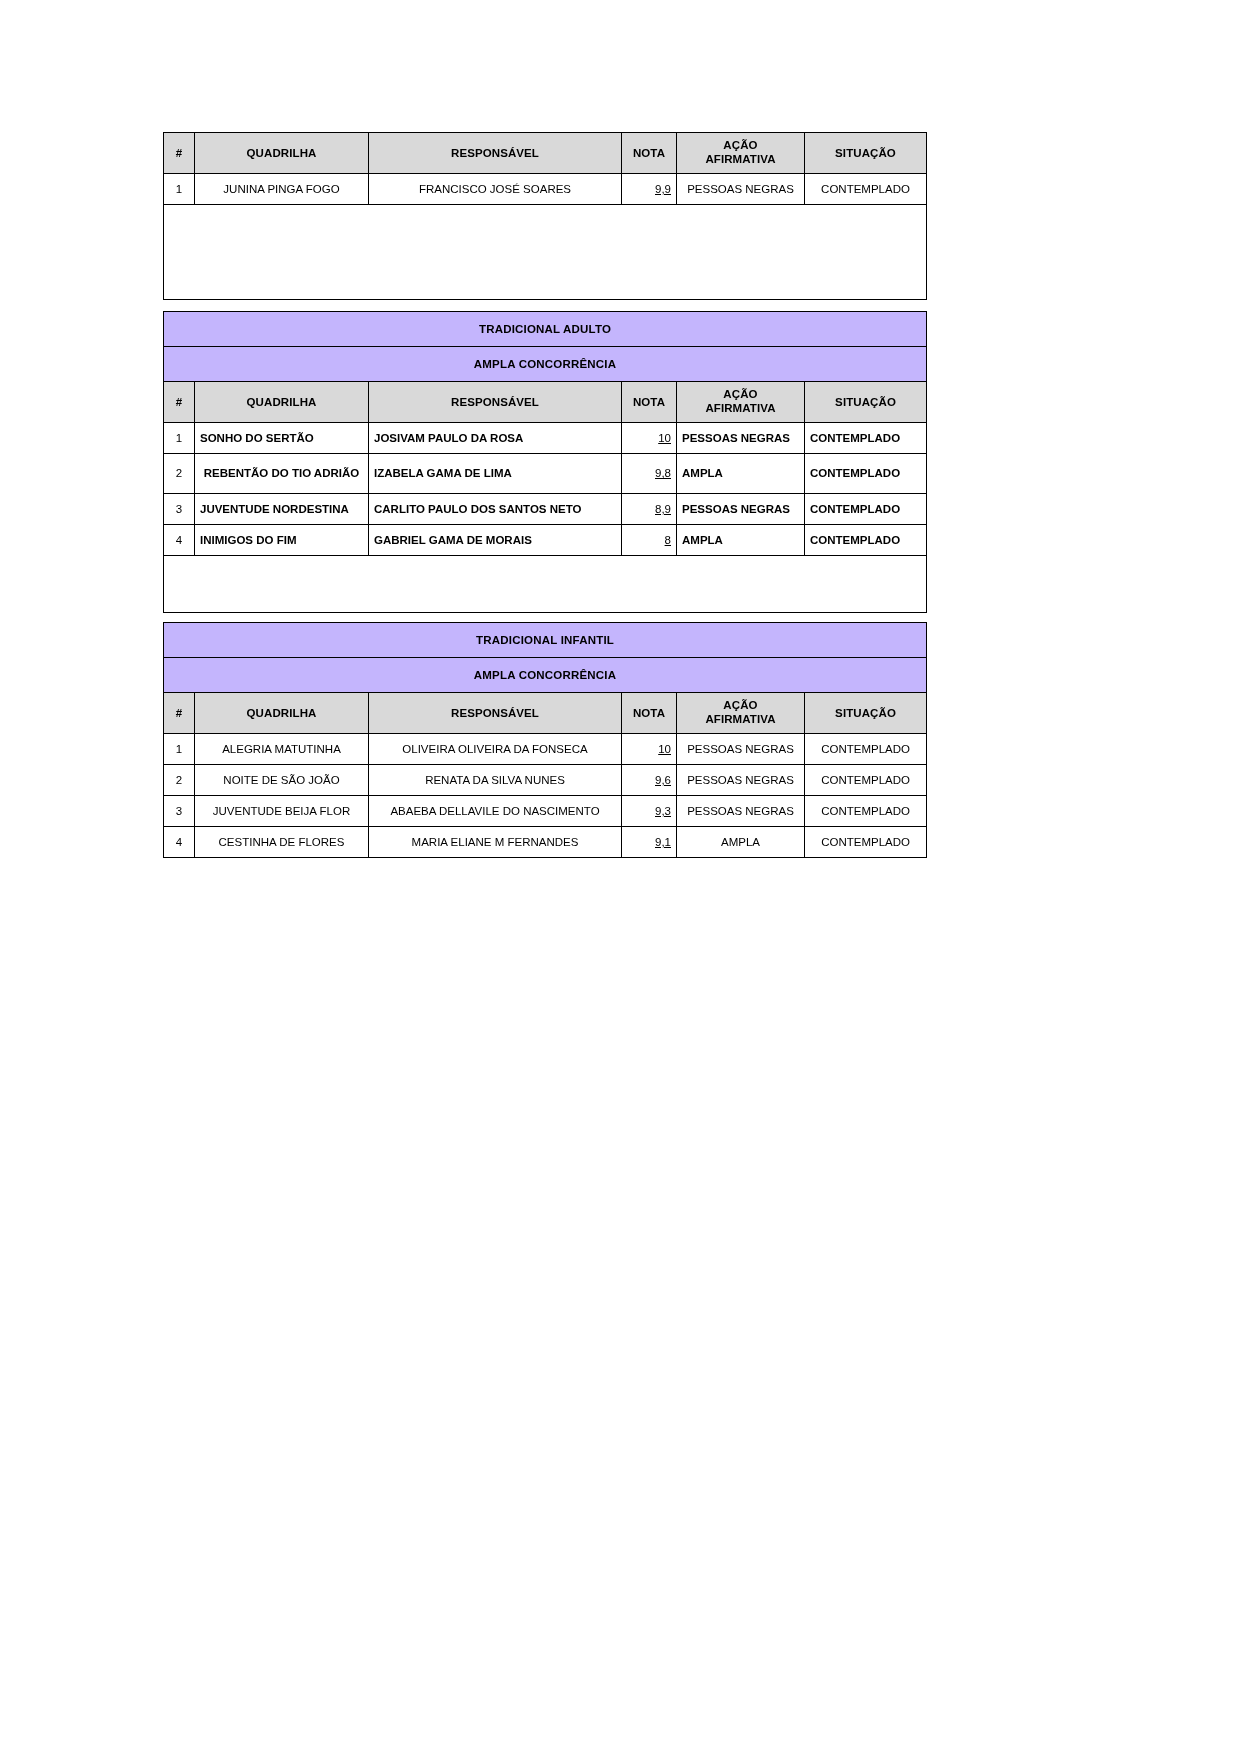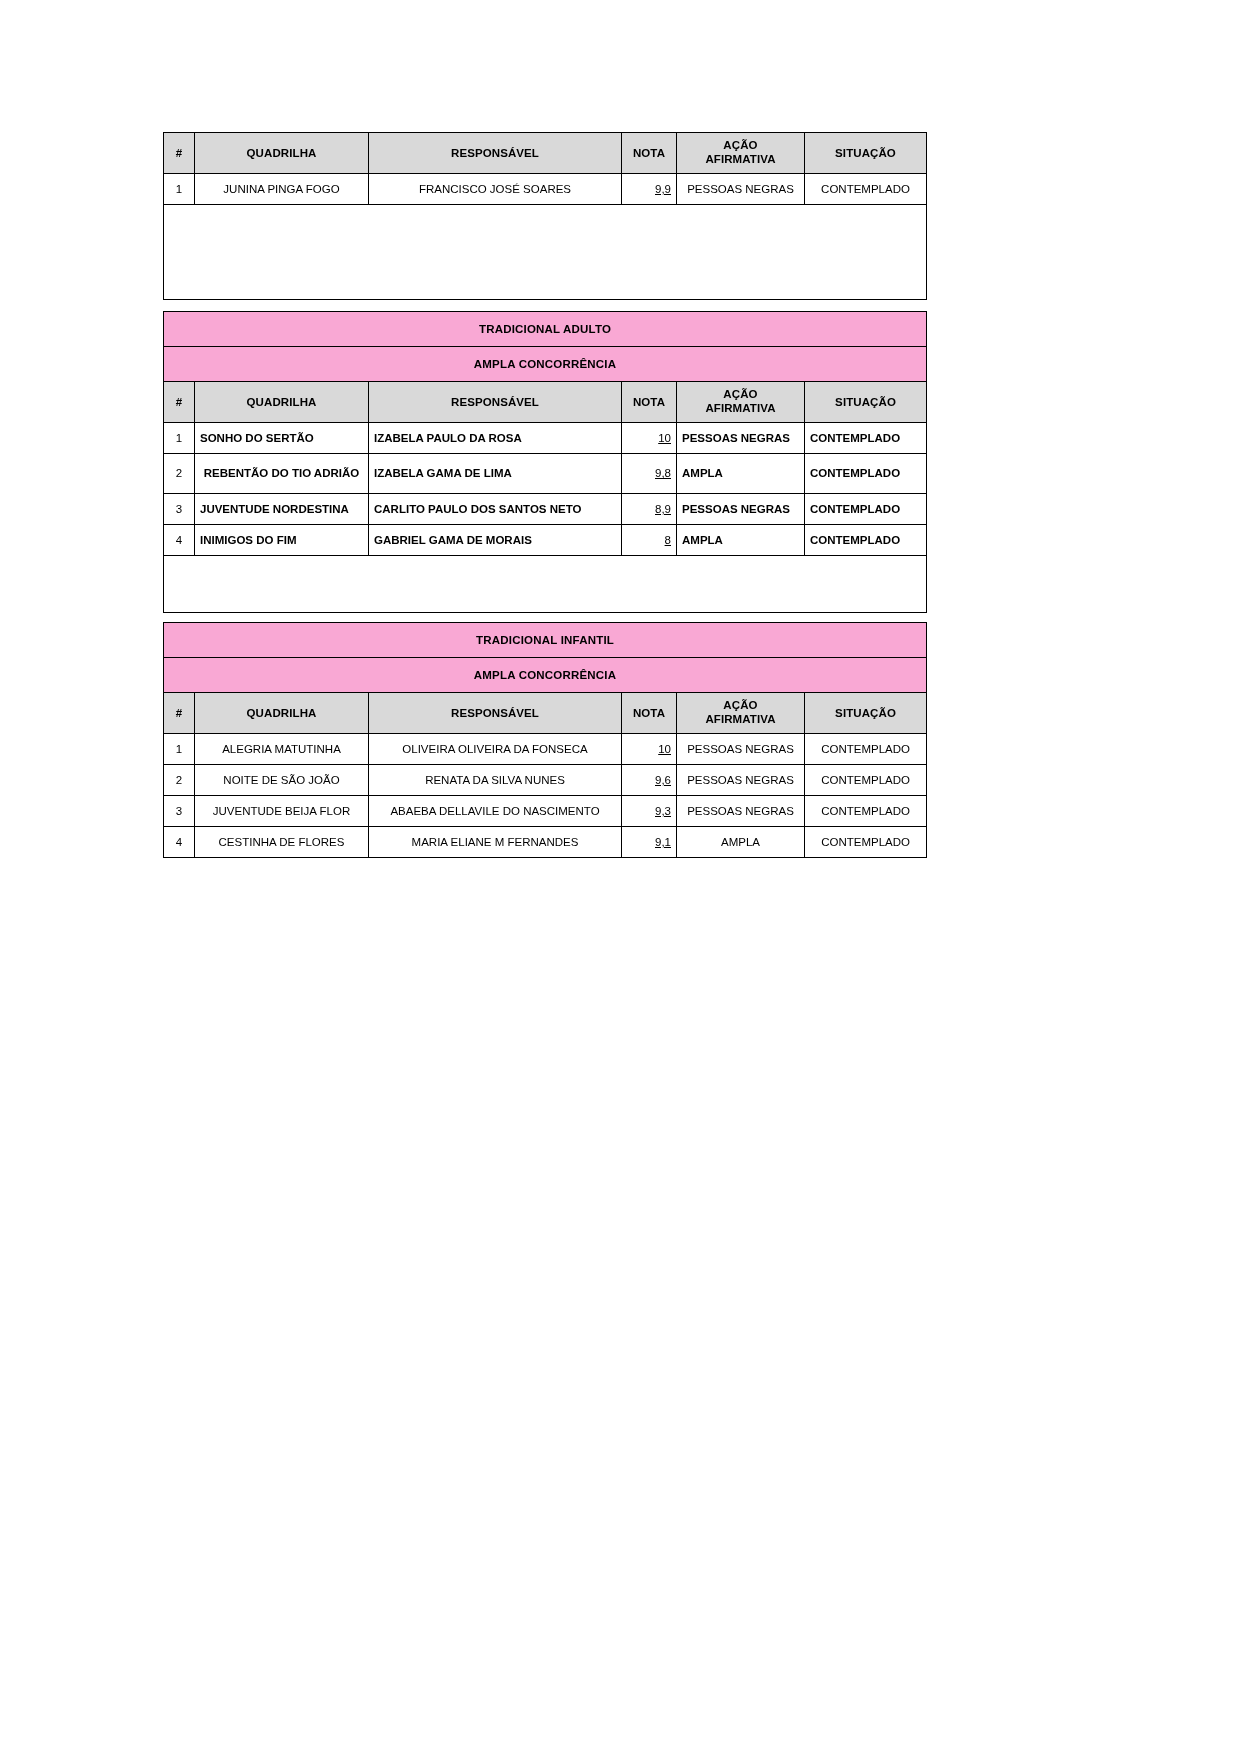--- a/index.html
+++ b/index.html
@@ -60,21 +60,21 @@
     font-size: 11px;
     letter-spacing: .1px;
     height: 34px;
   }
   .hdr td.two-line {
     line-height: 1.2;
     padding: 2px 7px;
   }
 
   .band td {
-    background: #f9a8d4;
+    background: #c4b5fd;
     font-weight: bold;
     text-align: center;
     font-size: 18.5px;
     height: 28px;
     letter-spacing: .2px;
   }
 
   .datarow td {
     height: 24px;
     background: #ffffff;
@@ -161,21 +161,21 @@
           <td class="two-line">
             <span>AÇÃO</span><br>
             <span>AFIRMATIVA</span>
           </td>
           <td>SITUAÇÃO</td>
         </tr>
 
         <tr class="datarow">
           <td class="num">1</td>
           <td class="align-left">SONHO DO SERTÃO</td>
-          <td class="align-left">IZABELA PAULO DA ROSA</td>
+          <td class="align-left">JOSIVAM PAULO DA ROSA</td>
           <td class="nota">10</td>
           <td class="align-left">PESSOAS NEGRAS</td>
           <td class="align-left">CONTEMPLADO</td>
         </tr>
         <tr class="datarow">
           <td class="num">2</td>
           <td class="align-left" style="height:33px;text-align:center;">REBENTÃO DO TIO ADRIÃO</td>
           <td class="align-left">IZABELA GAMA DE LIMA</td>
           <td class="nota">9,8</td>
           <td class="align-left">AMPLA</td>

